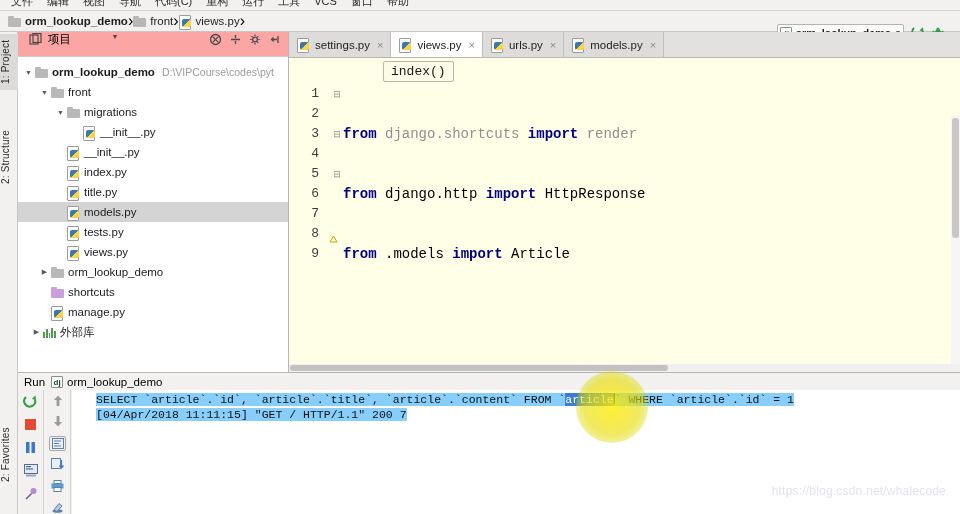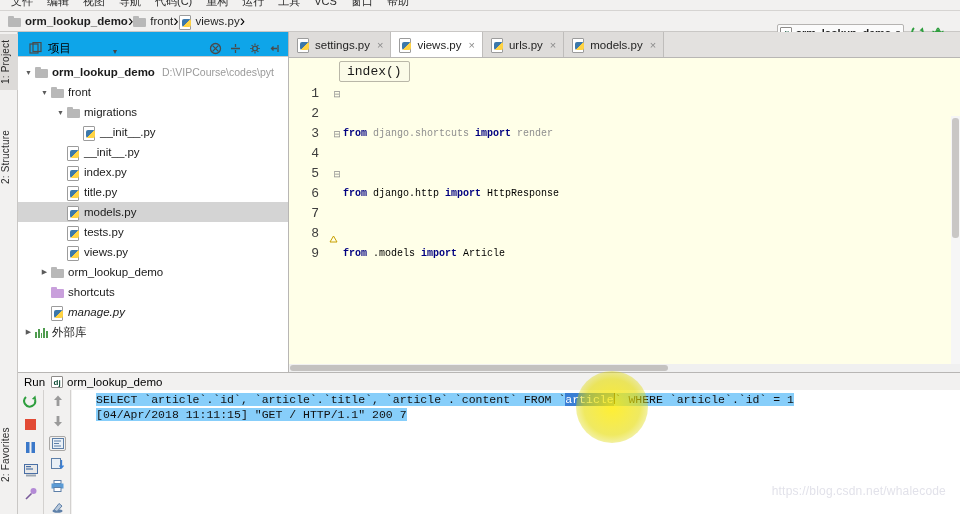--- a/index.html
+++ b/index.html
@@ -61,22 +61,22 @@
     white-space: nowrap; letter-spacing: .2px;
   }
   .vtab.sel { background: #dcdad8; }
 
   
   .projpanel {
     position: absolute; left: 18px; top: 32px; width: 271px; height: 340px;
     background: #ffffff; border-right: 1px solid #b8b6b4;
   }
   .projhdr {
-    height: 25px; background: #0ea5e9; border-bottom: 1px solid #cecccb;
-    display: flex; align-items: flex-end; padding: 0 5px;
+    height: 25px; background: #fca5a5; border-bottom: 1px solid #cecccb;
+    display: flex; align-items: flex-start; padding: 0 5px;
   }
   .projhdr .title { font-size: 11.5px; margin-left: 5px; }
   .projhdr .caret { margin-left: 42px; font-size: 8px; color: #444; }
   .projhdr .spacer { flex: 1; }
   .hicon { width: 15px; height: 15px; margin-left: 5px; display:flex; align-items:center; justify-content:center; }
 
   .tree { padding-top: 5px; font-size: 11.5px; color: #1a1a1a; }
   .trow { display: flex; align-items: center; height: 20px; padding-left: 4px; white-space: nowrap; }
   .trow.sel { background: #d4d4d4; }
   .tw { width: 13px; display:flex; align-items:center; justify-content:center; font-size: 7px; color: #5b5b5b; }
@@ -124,38 +124,38 @@
   .etab .x { margin-left: 7px; color: #8b8b8b; font-size: 11px; }
 
   
   .editor {
     position: absolute; left: 289px; top: 58px; width: 671px; height: 314px;
     background: #ffffe8;
   }
   .bcbar { height: 26px; display: flex; align-items: center; padding-left: 50px; background:#ffffe8;}
   .bcchip {
     border: 1px solid #b9b7a8; background: #fbfbe8; border-radius: 2px;
-    padding: 2px 7px; font-family: "Liberation Mono", monospace; font-size: 13px; color: #1a1a1a;
+    padding: 2px 7px; font-family: "Liberation Mono", monospace; font-size: 13px; color: #1a1a1a; margin-left: 44px;
   }
   .gutter {
     position: absolute; left: 0; top: 26px; width: 52px; height: 288px;
     background: #ffffe8;
   }
   .gnum {
     position: absolute; right: 22px; font-family: "Liberation Mono", monospace;
     font-size: 13px; color: #3d3d3d; line-height: 20px;
   }
   .gmark { position:absolute; left: 40px; width: 9px; height: 9px; }
   .fold {
     position: absolute; left: 44px; width: 8px; height: 20px;
     color: #8e8e8e; font-size: 9px; text-align:center; line-height:20px;
   }
   .code {
     position: absolute; left: 52px; top: 26px; width: 619px; height: 288px;
-    font-family: "Liberation Mono", monospace; font-size: 10px; line-height: 20px;
+    font-family: "Liberation Mono", monospace; font-size: 14px; line-height: 20px;
     color: #000; white-space: pre; padding-left: 2px;
   }
   .cl { height: 20px; }
   .kw { color: #000080; font-weight: bold; }
   .fn { color: #7a0000; font-weight: bold; }
   .param { color: #1a1a1a; font-style: italic; }
   .num { color: #0000cd; }
   .dim { color: #8f8f8f; }
   .builtin { color: #2a6f87; }
   .kwarg { color: #6f2aa0; }
@@ -394,28 +394,28 @@
           </span>
           <span class="tlabel">orm_lookup_demo</span>
         </div>
         <div class="trow" style="padding-left: 20px;">
           <span class="tw"></span>
           <span style="display: inline-flex; align-items: center;">
             <span class="ico-folder yellow"></span>
           </span>
           <span class="tlabel">shortcuts</span>
         </div>
-        <div class="trow" style="padding-left: 20px; font-style: italic;">
+        <div class="trow" style="padding-left: 20px;">
           <span class="tw"></span>
           <span style="display: inline-flex; align-items: center;">
             <span class="ico-py"></span>
           </span>
           <span class="tlabel">manage.py</span>
         </div>
-        <div class="trow" style="padding-left: 4px;">
+        <div class="trow" style="padding-left: 12px;">
           <span class="tw">▶</span>
           <span style="display: inline-flex; align-items: center;">
             <span class="ico-lib">
               <i style="height:6px"></i>
               <i style="height:9px"></i>
               <i style="height:5px"></i>
               <i style="height:10px"></i>
               <i style="height:7px"></i>
             </span>
           </span>

